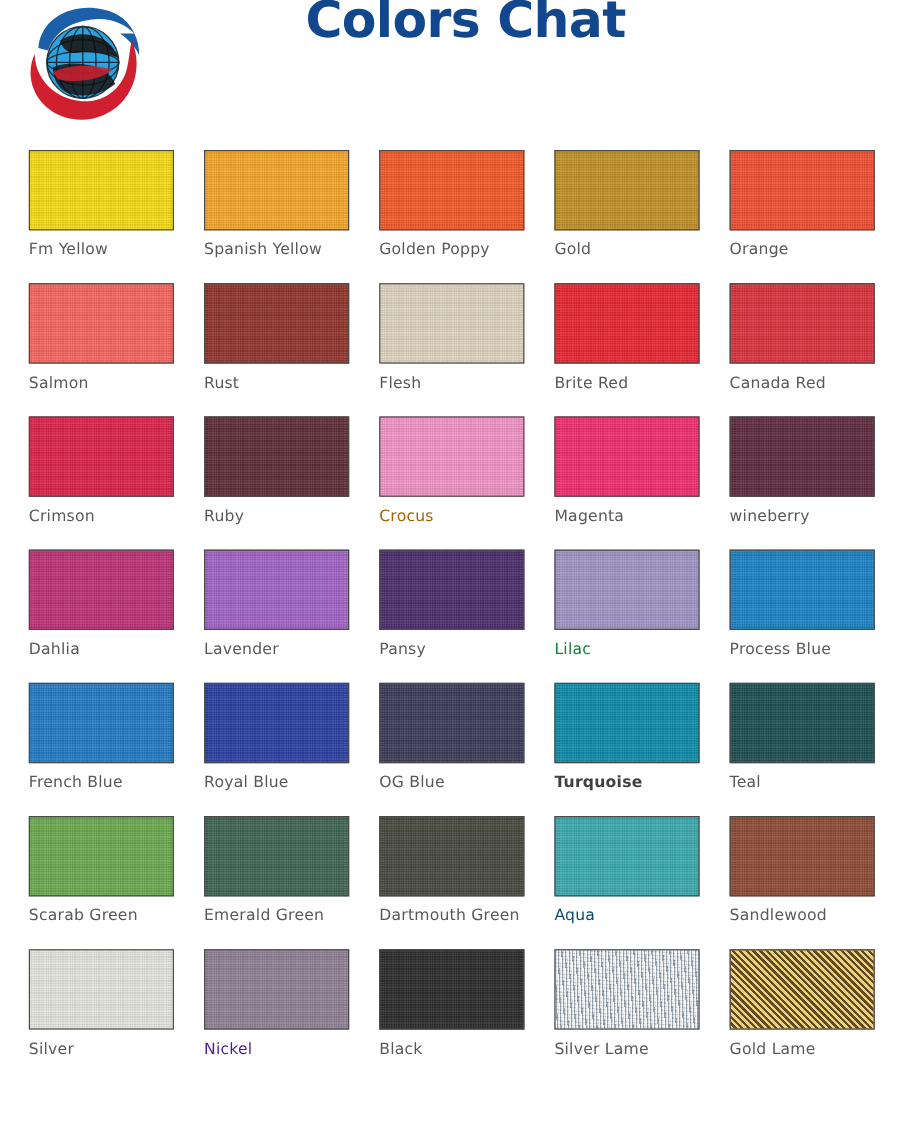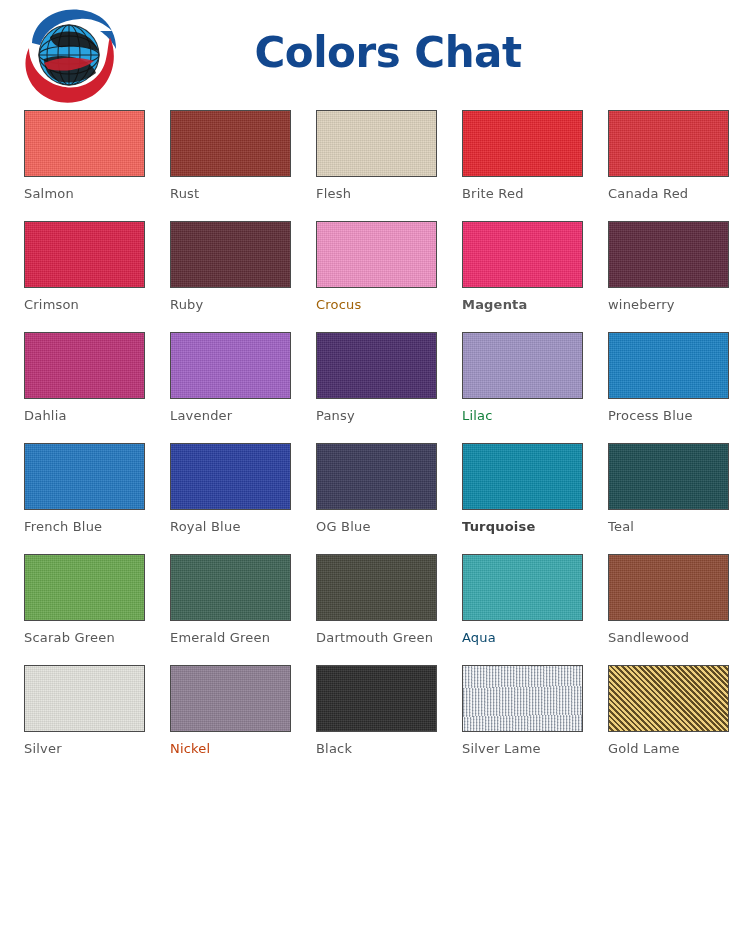--- a/index.html
+++ b/index.html
@@ -11,23 +11,23 @@
   body {
     width: 750px;
     height: 952px;
     font-family: "DejaVu Sans", "Liberation Sans", sans-serif;
     overflow: hidden;
     position: relative;
   }
 
   
   .header {
-    height: 110px;
+    height: 125px;
     display: flex;
-    align-items: center;
+    align-items: flex-start;
     padding-left: 14px;
     box-sizing: border-box;
   }
   .logo {
     width: 108px;
     height: 105px;
     flex: 0 0 auto;
     position: relative;
   }
   .logo svg { display: block; }
@@ -133,20 +133,42 @@
       <path d="M30 60 C44 54 62 53 80 58 C70 66 52 70 34 66 Z" fill="#d0202f" opacity="0.85"></path>
     </svg>
   </div>
 
   <div class="page-title" style="color: rgb(18, 71, 142);">Colors Chat</div>
 </div>
 
 <div class="grid" id="swatch-grid">
     <div class="row">
       <div class="cell">
+        <div class="swatch" style="background: rgb(246, 217, 21); border-color: rgb(74, 74, 74);"></div>
+        <div class="label" style="color: rgb(88, 88, 88);">Fm Yellow</div>
+      </div>
+      <div class="cell">
+        <div class="swatch" style="background: rgb(243, 165, 42); border-color: rgb(74, 74, 74);"></div>
+        <div class="label" style="color: rgb(88, 88, 88);">Spanish Yellow</div>
+      </div>
+      <div class="cell">
+        <div class="swatch" style="background: rgb(240, 90, 40); border-color: rgb(74, 74, 74);"></div>
+        <div class="label" style="color: rgb(88, 88, 88);">Golden Poppy</div>
+      </div>
+      <div class="cell">
+        <div class="swatch" style="background: rgb(192, 143, 40); border-color: rgb(74, 74, 74);"></div>
+        <div class="label" style="color: rgb(88, 88, 88);">Gold</div>
+      </div>
+      <div class="cell">
+        <div class="swatch" style="background: rgb(239, 78, 51); border-color: rgb(74, 74, 74);"></div>
+        <div class="label" style="color: rgb(88, 88, 88);">Orange</div>
+      </div>
+    </div>
+    <div class="row">
+      <div class="cell">
         <div class="swatch" style="background: rgb(244, 100, 92); border-color: rgb(74, 74, 74);"></div>
         <div class="label" style="color: rgb(88, 88, 88);">Salmon</div>
       </div>
       <div class="cell">
         <div class="swatch" style="background: rgb(142, 52, 44); border-color: rgb(74, 74, 74);"></div>
         <div class="label" style="color: rgb(88, 88, 88);">Rust</div>
       </div>
       <div class="cell">
         <div class="swatch" style="background: rgb(221, 210, 189); border-color: rgb(74, 74, 74);"></div>
         <div class="label" style="color: rgb(88, 88, 88);">Flesh</div>
@@ -168,21 +190,21 @@
       <div class="cell">
         <div class="swatch" style="background: rgb(94, 45, 54); border-color: rgb(74, 74, 74);"></div>
         <div class="label" style="color: rgb(88, 88, 88);">Ruby</div>
       </div>
       <div class="cell">
         <div class="swatch" style="background: rgb(239, 146, 196); border-color: rgb(74, 74, 74);"></div>
         <div class="label" style="color: #a16207;">Crocus</div>
       </div>
       <div class="cell">
         <div class="swatch" style="background: rgb(239, 45, 110); border-color: rgb(74, 74, 74);"></div>
-        <div class="label" style="color: rgb(88, 88, 88); font-weight: bold;">Magenta</div>
+        <div class="label" style="color: rgb(88, 88, 88);">Magenta</div>
       </div>
       <div class="cell">
         <div class="swatch" style="background: rgb(93, 42, 62); border-color: rgb(74, 74, 74);"></div>
         <div class="label" style="color: rgb(88, 88, 88);">wineberry</div>
       </div>
     </div>
     <div class="row">
       <div class="cell">
         <div class="swatch" style="background: rgb(188, 50, 118); border-color: rgb(74, 74, 74);"></div>
         <div class="label" style="color: rgb(88, 88, 88);">Dahlia</div>
@@ -248,21 +270,21 @@
         <div class="label" style="color: rgb(88, 88, 88);">Sandlewood</div>
       </div>
     </div>
     <div class="row">
       <div class="cell">
         <div class="swatch" style="background: rgb(227, 227, 220); border-color: rgb(74, 74, 74);"></div>
         <div class="label" style="color: rgb(88, 88, 88);">Silver</div>
       </div>
       <div class="cell">
         <div class="swatch" style="background: rgb(142, 127, 147); border-color: rgb(74, 74, 74);"></div>
-        <div class="label" style="color: #c2410c;">Nickel</div>
+        <div class="label" style="color: #4c1d95;">Nickel</div>
       </div>
       <div class="cell">
         <div class="swatch" style="background: rgb(43, 43, 43); border-color: rgb(74, 74, 74);"></div>
         <div class="label" style="color: rgb(88, 88, 88);">Black</div>
       </div>
       <div class="cell">
         <div class="swatch tex-lame-silver" style="background: rgb(185, 192, 201); border-color: rgb(74, 74, 74);"></div>
         <div class="label" style="color: rgb(88, 88, 88);">Silver Lame</div>
       </div>
       <div class="cell">

